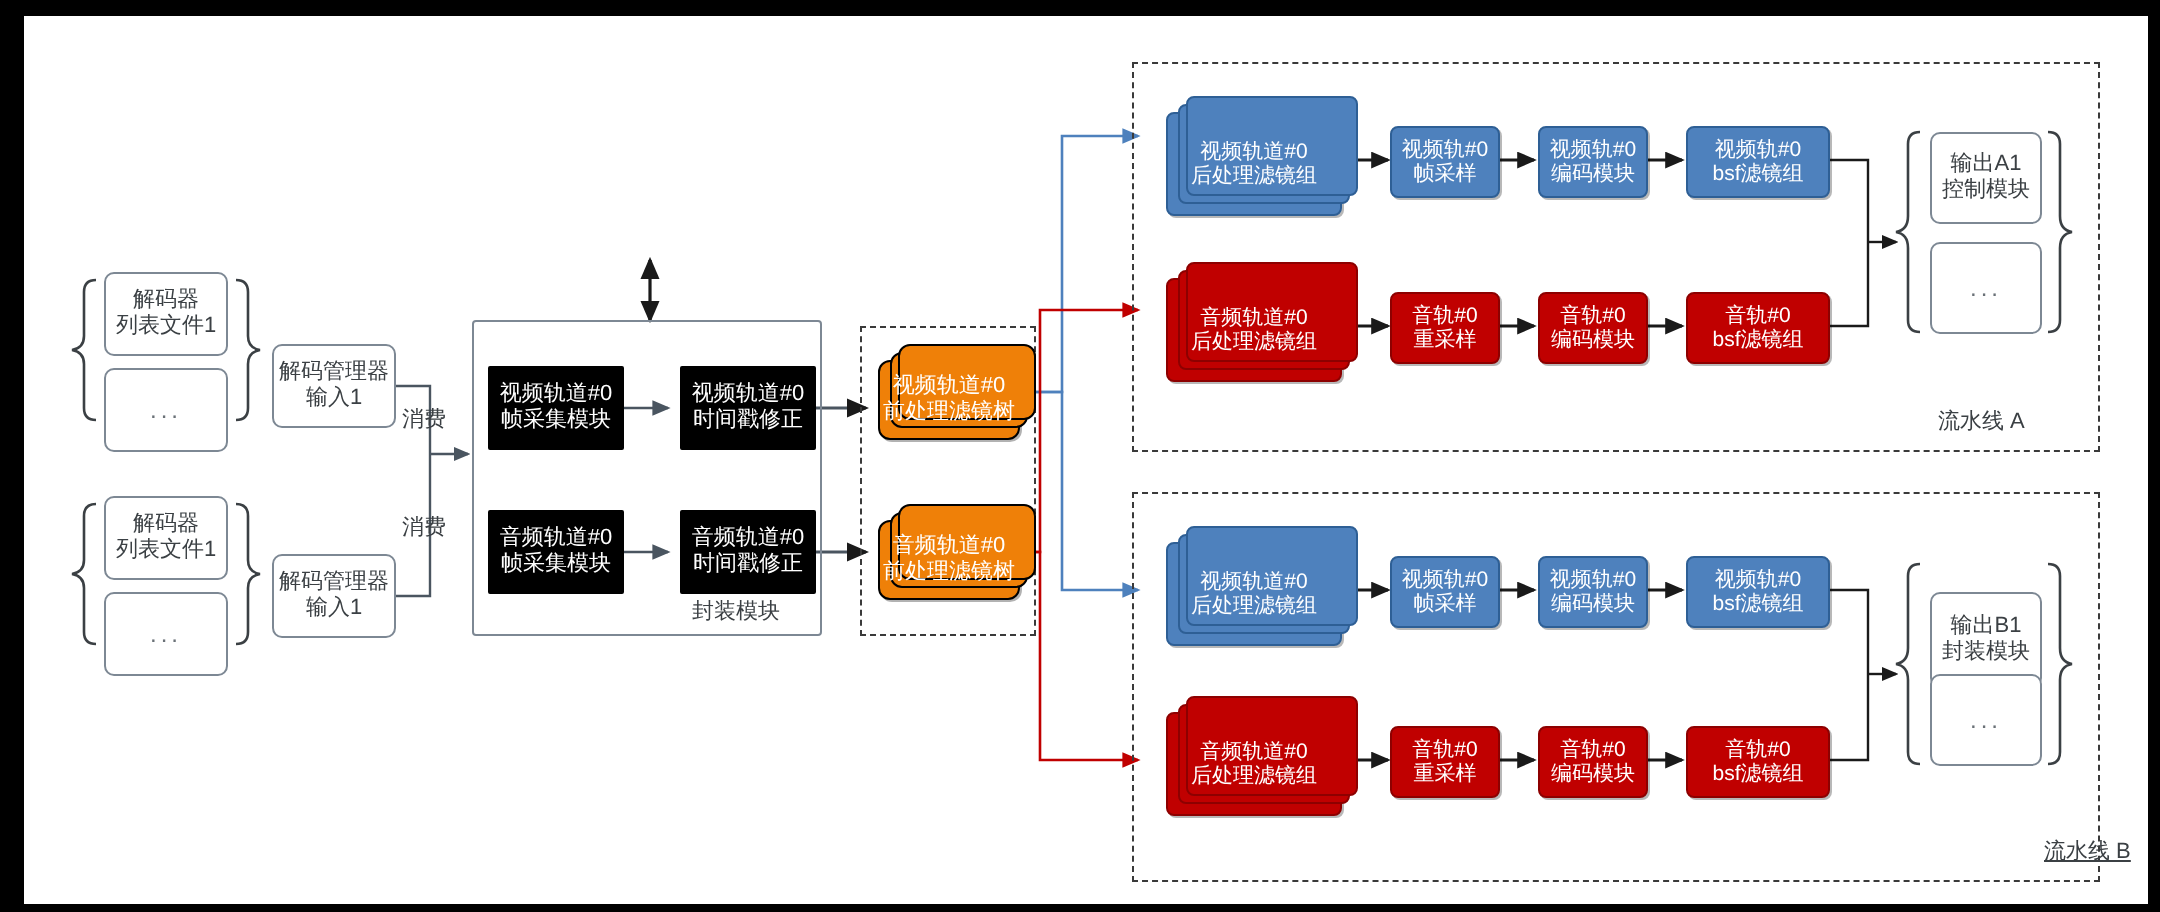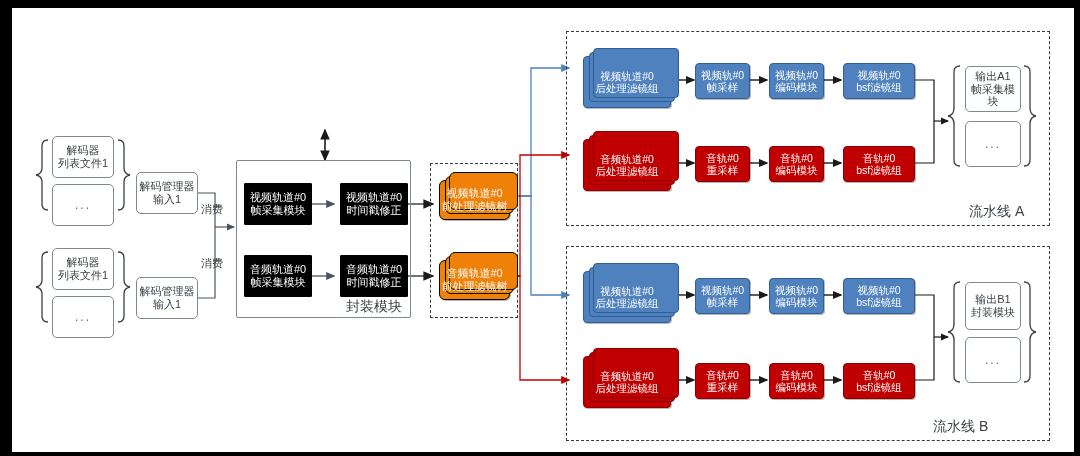--- a/index.html
+++ b/index.html
@@ -71,21 +71,21 @@
   }
   .stack::before{left:5px;top:-5px;right:-5px;bottom:5px;}
   .stack::after{left:9px;top:-9px;right:-9px;bottom:9px;}
   .stack{z-index:2;}
 
   
   .solid-box{border:1.4px solid #7d8894;background:transparent;border-radius:2px;}
   .dashed-box{border:1.6px dashed #3a3a3a;background:transparent;}
 
   .caption{
-    position:absolute;font-size:14px;color:#3b4044;
+    position:absolute;font-size:11px;color:#3b4044;
     white-space:nowrap;
   }
   .edge-label{
     position:absolute;font-size:11px;color:#3b4044;white-space:nowrap;text-align:right;
   }
   .dots{font-size:12px;color:#6a7177;letter-spacing:2px;}
 
   svg.lines{position:absolute;left:0;top:0;width:1062px;height:444px;overflow:visible;pointer-events:none;}
 </style>
 </head>
@@ -220,42 +220,42 @@
     <div class="node red abs stack" style="left:571px;top:131px;width:88px;height:52px;">音频轨道#0
 后处理滤镜组</div>
     <div class="node red abs" style="left:683px;top:138px;width:55px;height:36px;">音轨#0
 重采样</div>
     <div class="node red abs" style="left:757px;top:138px;width:55px;height:36px;">音轨#0
 编码模块</div>
     <div class="node red abs" style="left:831px;top:138px;width:72px;height:36px;">音轨#0
 bsf滤镜组</div>
 
     <div class="node plain abs" style="left:953px;top:58px;width:56px;height:46px;">输出A1
-帧采集模块</div>
+控制模块</div>
     <div class="node plain abs dots" style="left:953px;top:113px;width:56px;height:46px;">...</div>
 
     <div class="abs dashed-box" style="left:554px;top:238px;width:484px;height:195px;"></div>
-    <div class="caption" style="left:921px;top:410px;">流水线 B</div>
+    <div class="caption" style="left:1010px;top:410px;text-decoration:underline;">流水线 B</div>
 
     <div class="node blue abs stack" style="left:571px;top:263px;width:88px;height:52px;">视频轨道#0
 后处理滤镜组</div>
     <div class="node blue abs" style="left:683px;top:270px;width:55px;height:36px;">视频轨#0
 帧采样</div>
     <div class="node blue abs" style="left:757px;top:270px;width:55px;height:36px;">视频轨#0
 编码模块</div>
     <div class="node blue abs" style="left:831px;top:270px;width:72px;height:36px;">视频轨#0
 bsf滤镜组</div>
 
     <div class="node red abs stack" style="left:571px;top:348px;width:88px;height:52px;">音频轨道#0
 后处理滤镜组</div>
     <div class="node red abs" style="left:683px;top:355px;width:55px;height:36px;">音轨#0
 重采样</div>
     <div class="node red abs" style="left:757px;top:355px;width:55px;height:36px;">音轨#0
 编码模块</div>
     <div class="node red abs" style="left:831px;top:355px;width:72px;height:36px;">音轨#0
 bsf滤镜组</div>
 
-    <div class="node plain abs" style="left:953px;top:274px;width:56px;height:48px;">输出B1
+    <div class="node plain abs" style="left:953px;top:288px;width:56px;height:48px;">输出B1
 封装模块</div>
     <div class="node plain abs dots" style="left:953px;top:329px;width:56px;height:46px;">...</div>
 
   </div>
 </div>
 
 </body></html>

